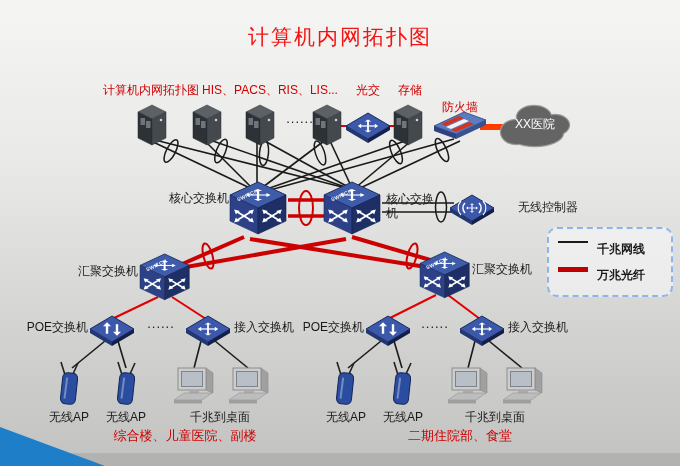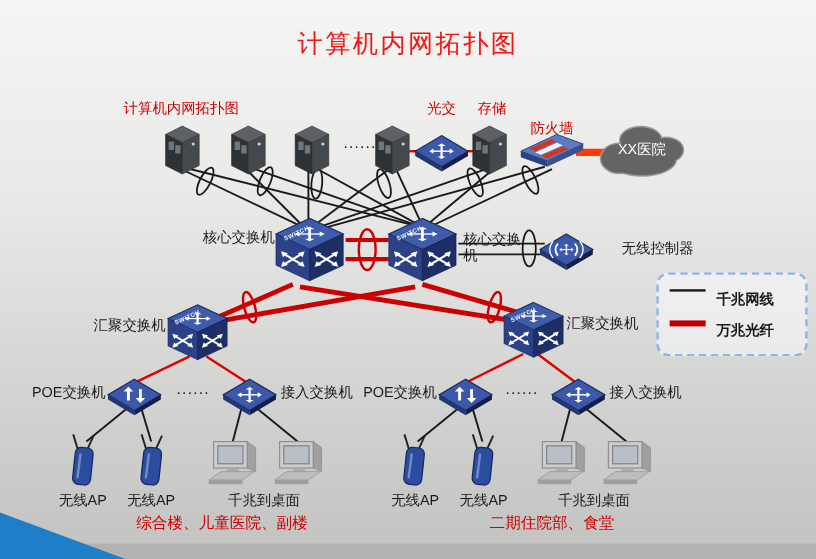--- a/index.html
+++ b/index.html
@@ -253,20 +253,21 @@
     <use href="#deskg" x="227" y="364"></use>
     <use href="#apg" x="334" y="362"></use>
     <use href="#apg" x="391" y="362"></use>
     <use href="#deskg" x="446" y="364"></use>
     <use href="#deskg" x="501" y="364"></use>
   </svg>
 
   <div class="lbl title">计算机内网拓扑图</div>
 
   <div class="lbl red ctr" style="left:95px;top:84px;width:112px;">计算机内网拓扑图</div>
+  <div class="lbl red ctr" style="left:198px;top:84px;width:144px;">HIS、PACS、RIS、LIS...</div>
   <div class="lbl red ctr" style="left:348px;top:84px;width:40px;text-align:center;">光交</div>
   <div class="lbl red ctr" style="left:390px;top:84px;width:40px;">存储</div>
   <div class="lbl red ctr" style="left:434px;top:84px;width:52px;margin-top:17px;">防火墙</div>
   <div class="lbl dots ctr" style="left:282px;top:112px;width:36px;">......</div>
   <div class="lbl white ctr" style="left:500px;top:118px;width:70px;">XX医院</div>
 
   <div class="lbl rgt" style="left:145px;top:192px;width:84px;">核心交换机</div>
   <div class="lbl wrap" style="left:386px;top:193px;width:58px;">核心交换机</div>
   <div class="lbl" style="left:498px;top:201px;width:84px;margin-left:20px;">无线控制器</div>
 

